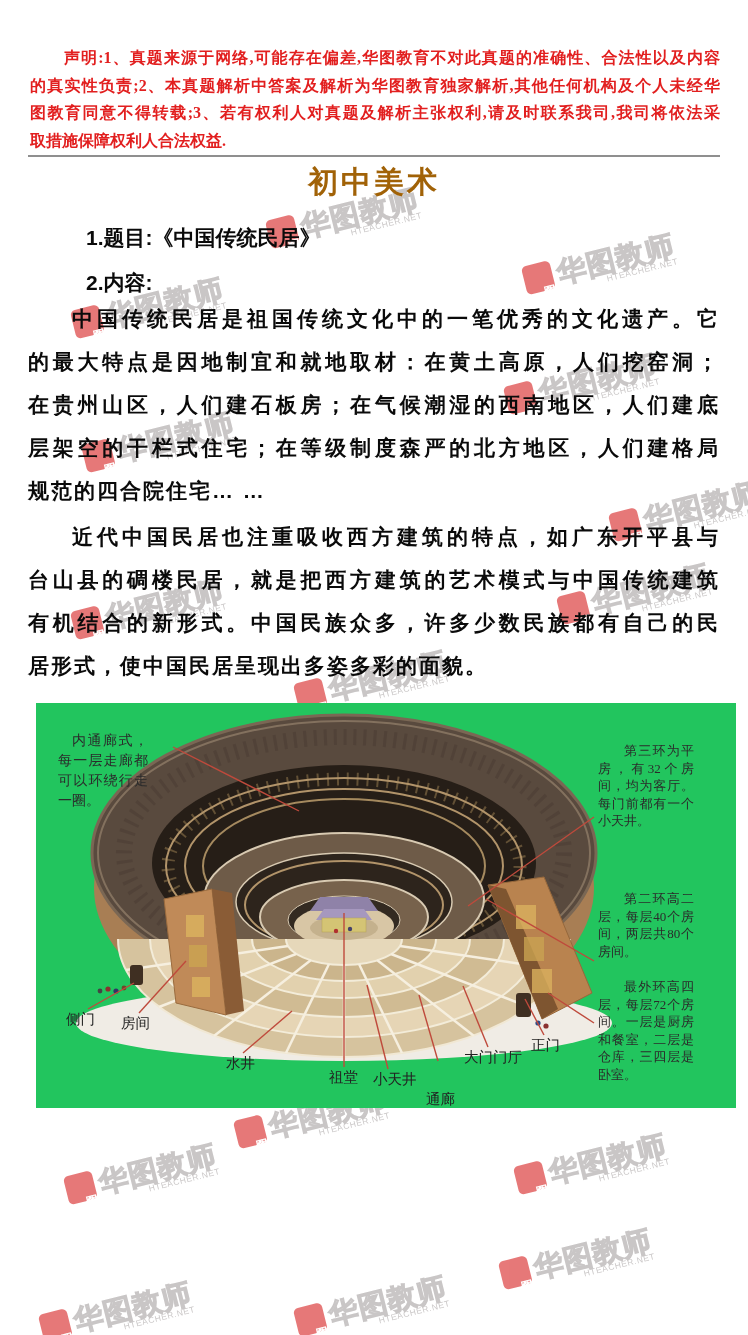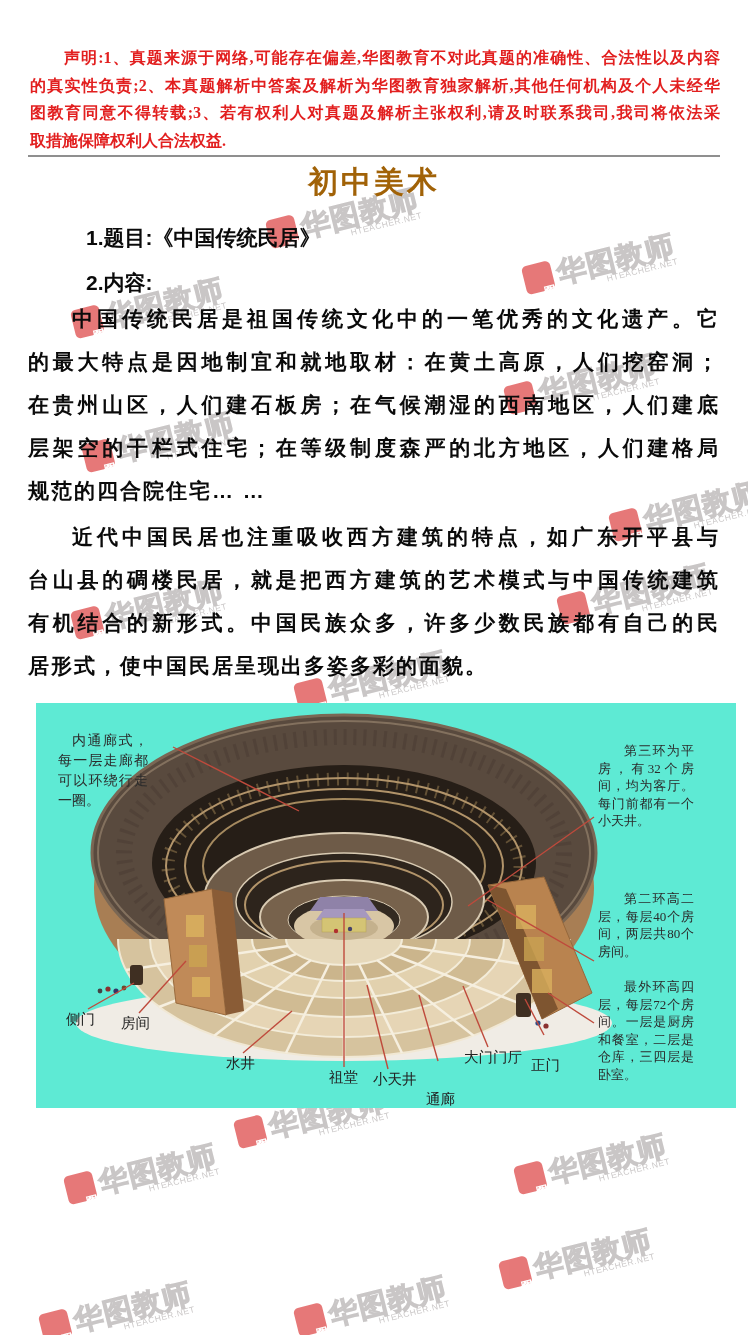--- a/index.html
+++ b/index.html
@@ -29,21 +29,21 @@
       font-size:30px;font-weight:bold;letter-spacing:3px;color:#a16207;}
   .h-item{position:absolute;left:86px;z-index:2;font-size:21px;font-weight:bold;color:#0a0a0a;text-align:right;}
   .h1{top:224px;} .h2{top:269px;}
   .para{position:absolute;left:28px;width:692px;z-index:2;color:#0a0a0a;}
   .p1{top:297px;} .p2{top:515px;}
   .bl{height:43px;line-height:43px;font-size:21px;font-weight:bold;letter-spacing:2px;
       text-align:justify;text-align-last:justify;white-space:nowrap;}
   .bl.first{text-indent:44px;}
   .bl.last{text-align:left;text-align-last:left;}
   
-  .illus{position:absolute;top:703px;left:36px;width:700px;height:405px;background:#5eead4;z-index:2;}
+  .illus{position:absolute;top:703px;left:36px;width:700px;height:405px;background:#22c55e;z-index:2;}
   .illus svg{position:absolute;top:0;left:0;}
   .callout{position:absolute;font-family:"Liberation Serif",serif;color:#2b2b2b;
       font-size:13px;line-height:17.5px;text-align:justify;z-index:3;}
   .callout.ind{text-indent:2em;}
   .co-inner{top:28px;left:22px;width:90px;font-size:14px;line-height:20px;text-indent:1em;}
   .co-r3{top:39px;left:562px;width:96px;}
   .co-r2{top:187px;left:562px;width:96px;}
   .co-r1{top:275px;left:562px;width:96px;}
   .plabel{position:absolute;font-family:"Liberation Serif",serif;color:#222;
       font-size:14.5px;line-height:16px;z-index:3;white-space:nowrap;}
@@ -303,16 +303,16 @@
     <div class="callout co-r2 ind">第二环高二层，每层40个房间，两层共80个房间。</div>
     <div class="callout co-r1 ind">最外环高四层，每层72个房间。一层是厨房和餐室，二层是仓库，三四层是卧室。</div>
 
     <div class="plabel" style="left:30px;top:308px;">侧门</div>
     <div class="plabel" style="left:85px;top:312px;">房间</div>
     <div class="plabel" style="left:190px;top:352px;">水井</div>
     <div class="plabel" style="left:293px;top:366px;">祖堂</div>
     <div class="plabel" style="left:337px;top:368px;">小天井</div>
     <div class="plabel" style="left:390px;top:360px;margin-top:28px;">通廊</div>
     <div class="plabel" style="left:428px;top:346px;">大门门厅</div>
-    <div class="plabel" style="left:495px;top:334px;margin-top:20px;">正门</div>
+    <div class="plabel" style="left:495px;top:334px;">正门</div>
   </div>
 
 </div>
 
 </body></html>

